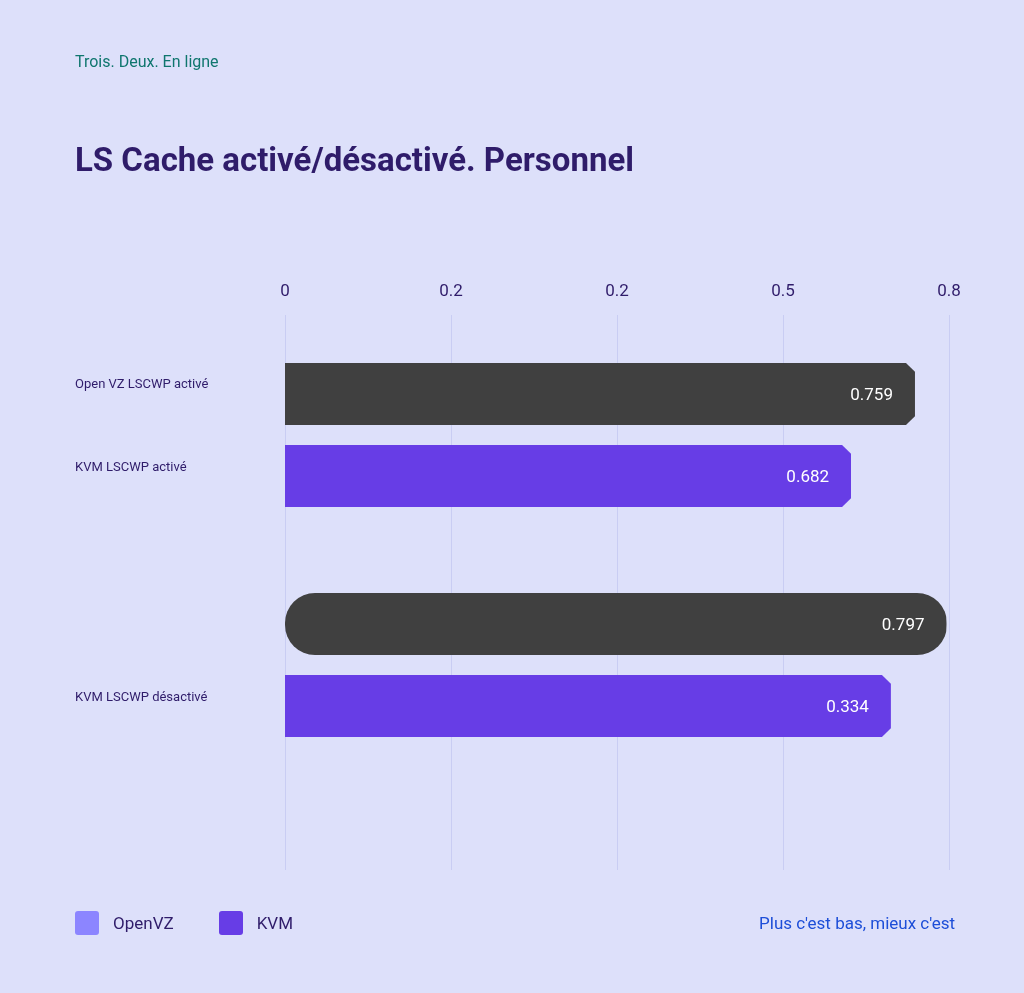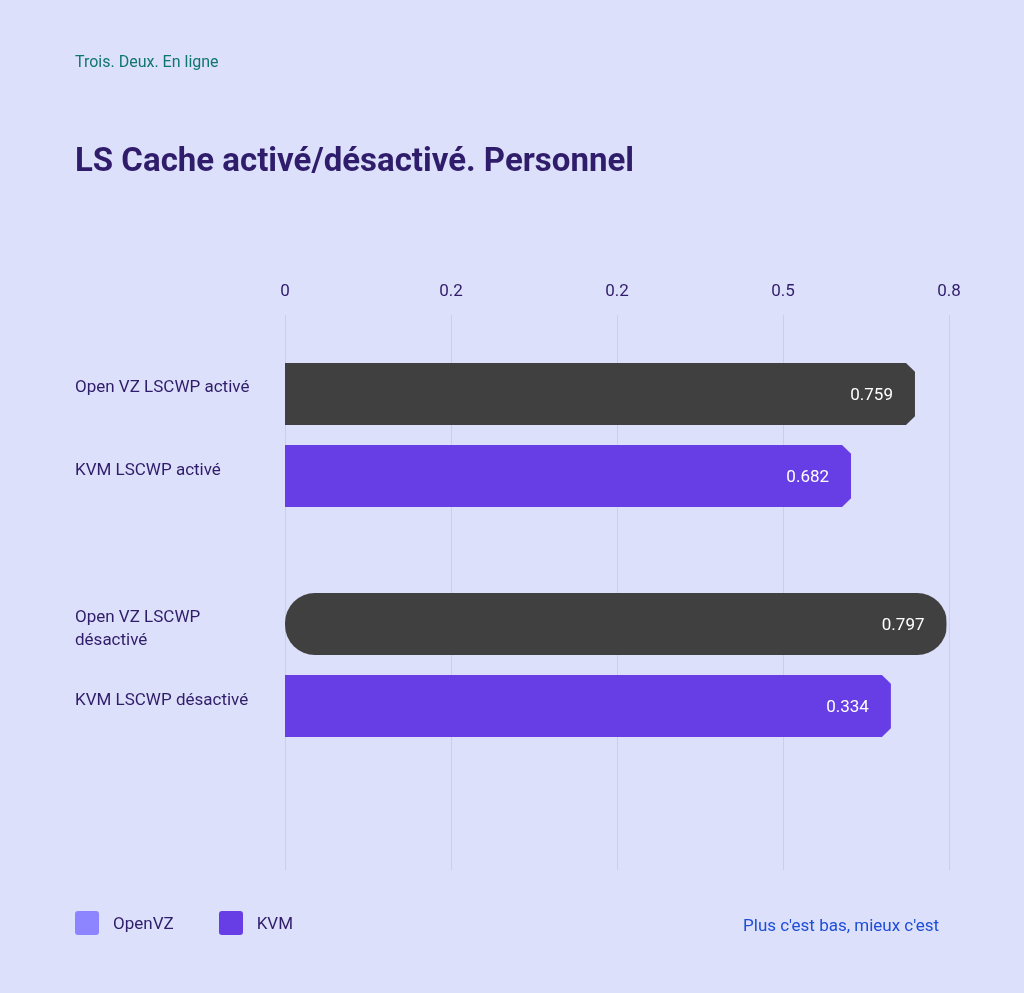--- a/index.html
+++ b/index.html
@@ -62,21 +62,21 @@
   .y-labels {
     position: absolute;
     left: 0;
     top: 0;
     width: 195px;
     height: 100%;
   }
   .y-label {
     position: absolute;
     left: 0;
-    font-size: 17px;
+    font-size: 13px;
     line-height: 1.35;
     color: #2f1c6a;
     max-width: 180px;
   }
   .plot {
     position: absolute;
     left: 210px;
     right: 0;
     top: 0;
     bottom: 0;
@@ -120,25 +120,25 @@
     width: 0; height: 0;
     border-top: 0 solid transparent;
   }
   .bar-shape {
     clip-path: polygon(0 0, calc(100% - 9px) 0, 100% 14%, 100% 86%, calc(100% - 9px) 100%, 0 100%);
   }
 
   .footer {
     position: absolute;
     left: 75px;
-    right: 85px;
+    right: 69px;
     bottom: 58px;
     display: flex;
     justify-content: space-between;
-    align-items: flex-end;
+    align-items: center;
   }
   .legend {
     display: flex;
     gap: 45px;
     align-items: center;
   }
   .legend-item {
     display: flex;
     align-items: center;
     gap: 14px;
@@ -165,21 +165,20 @@
 </div>
 
 <div class="title-block">
   <h1 class="title">LS Cache activé/désactivé. Personnel</h1>
 </div>
 
 <div class="chart-area">
   <div class="y-labels">
     <div class="y-label" style="top:95px">Open VZ LSCWP activé</div>
     <div class="y-label" style="top:178px">KVM LSCWP activé</div>
-    <div class="y-label" style="top:325px">Open VZ LSCWP désactivé</div>
     <div class="y-label" style="top:408px">KVM LSCWP désactivé</div>
   </div>
   <div class="plot">
     <div class="tick-label" style="left:0%">0</div>
     <div class="tick-label" style="left:25%">0.2</div>
     <div class="tick-label" style="left:50%">0.2</div>
     <div class="tick-label" style="left:75%">0.5</div>
     <div class="tick-label" style="left:100%">0.8</div>
     <div class="grid">
       <div class="grid-line" style="left:0%"></div>

